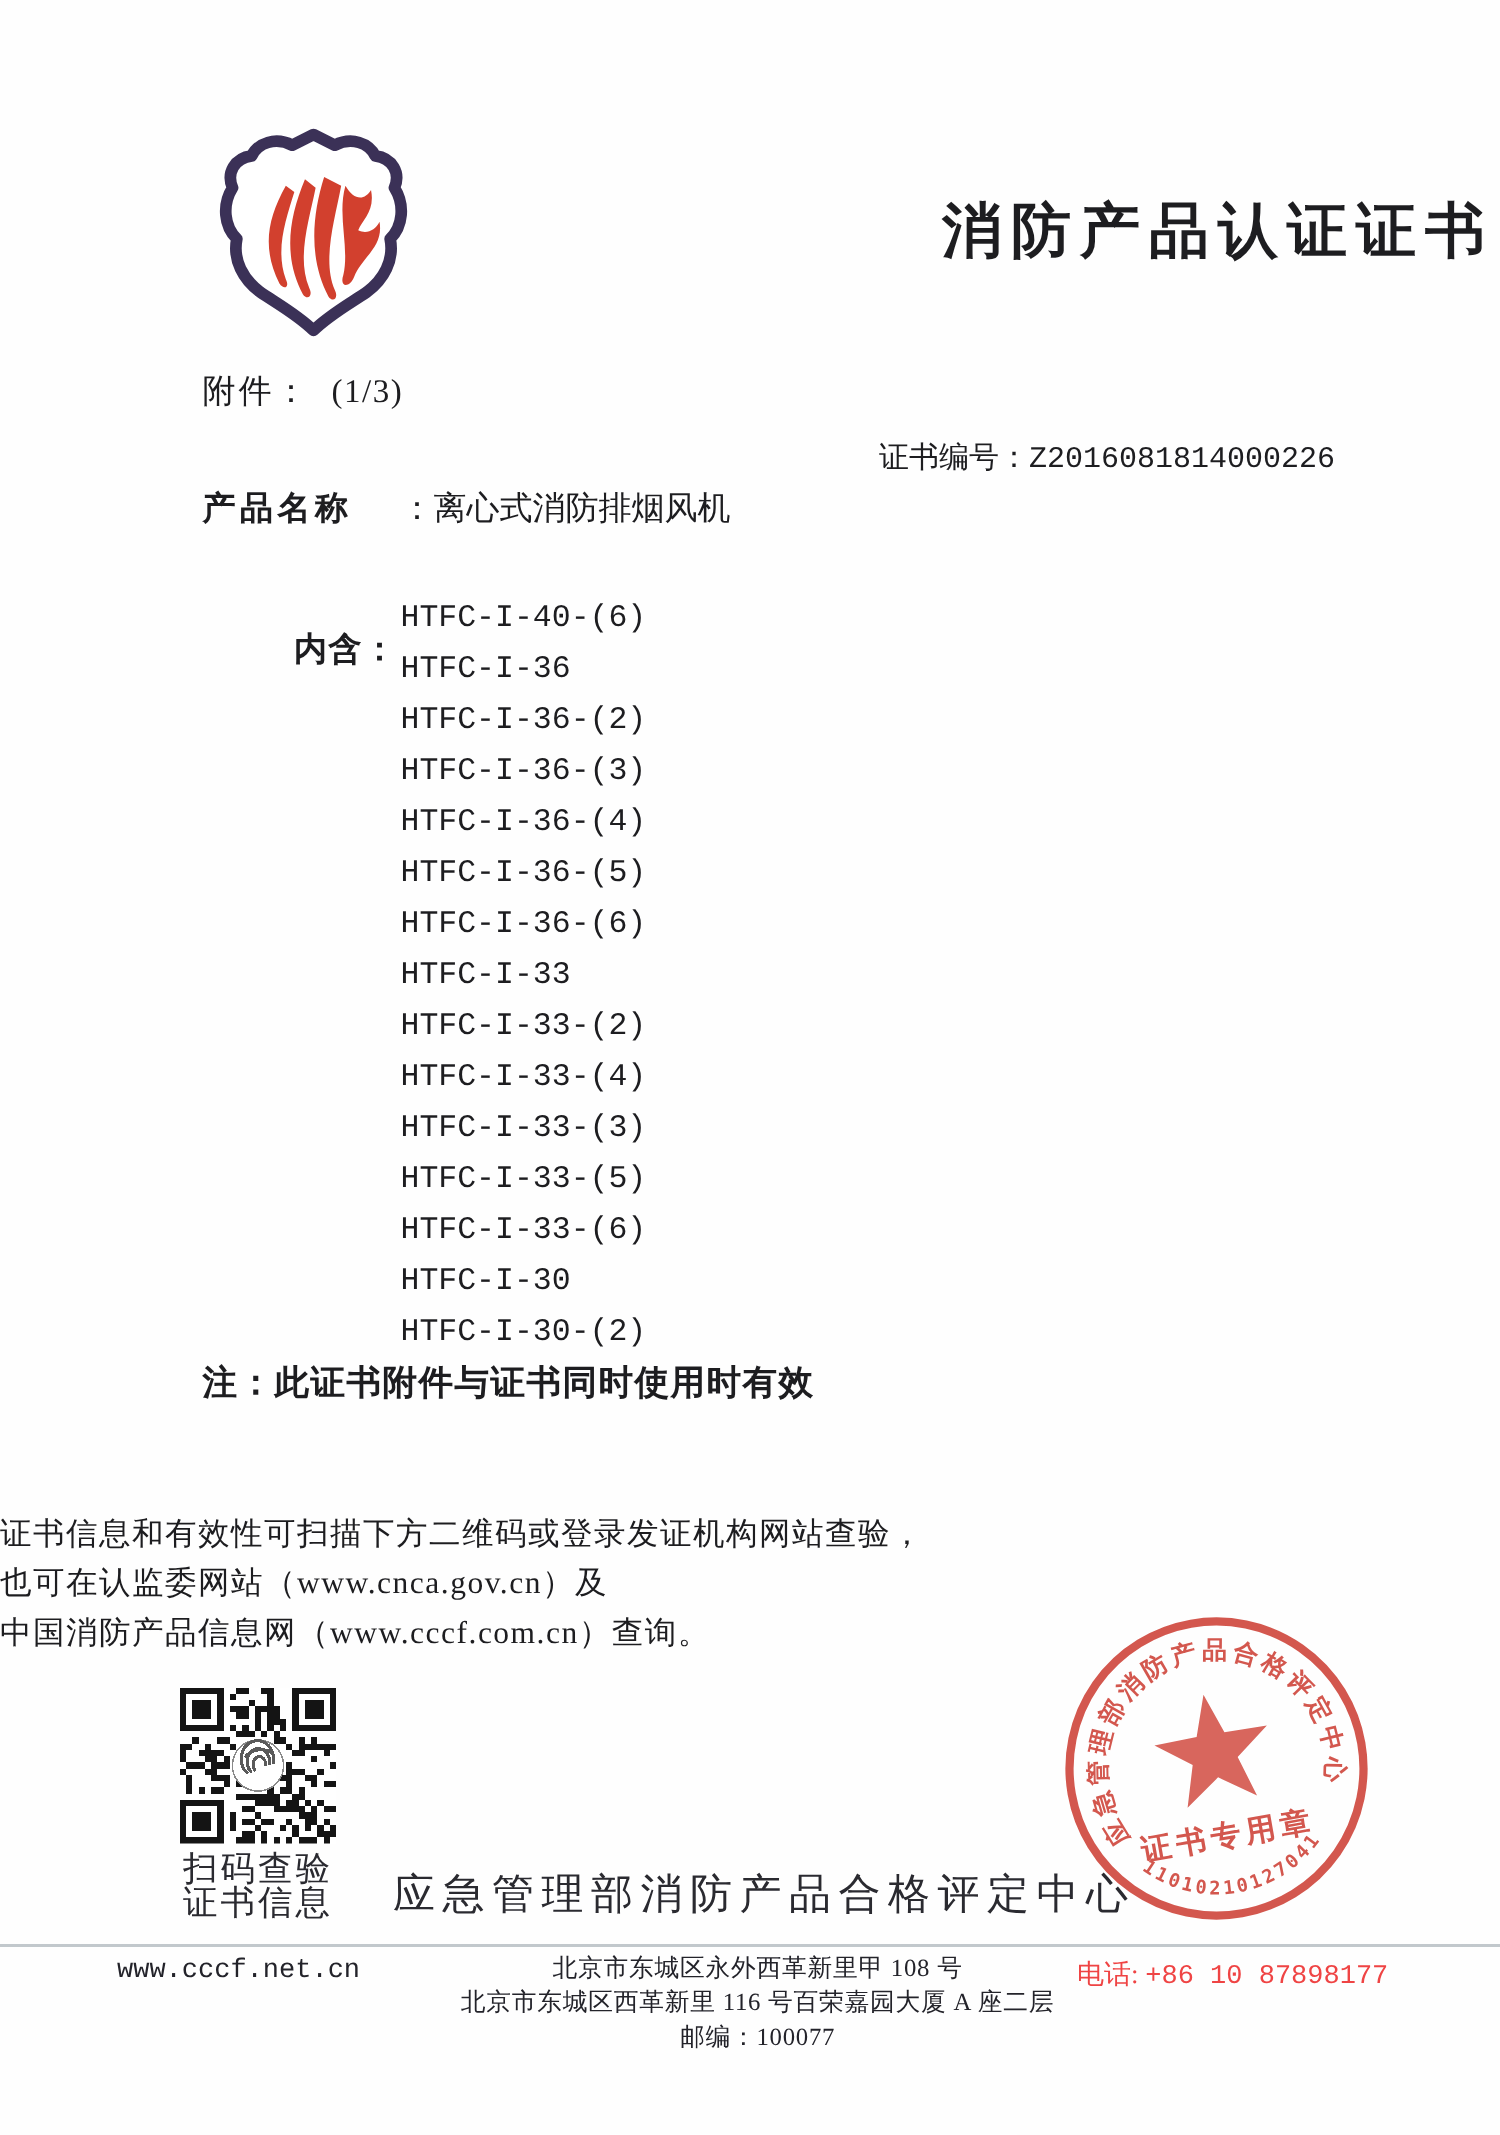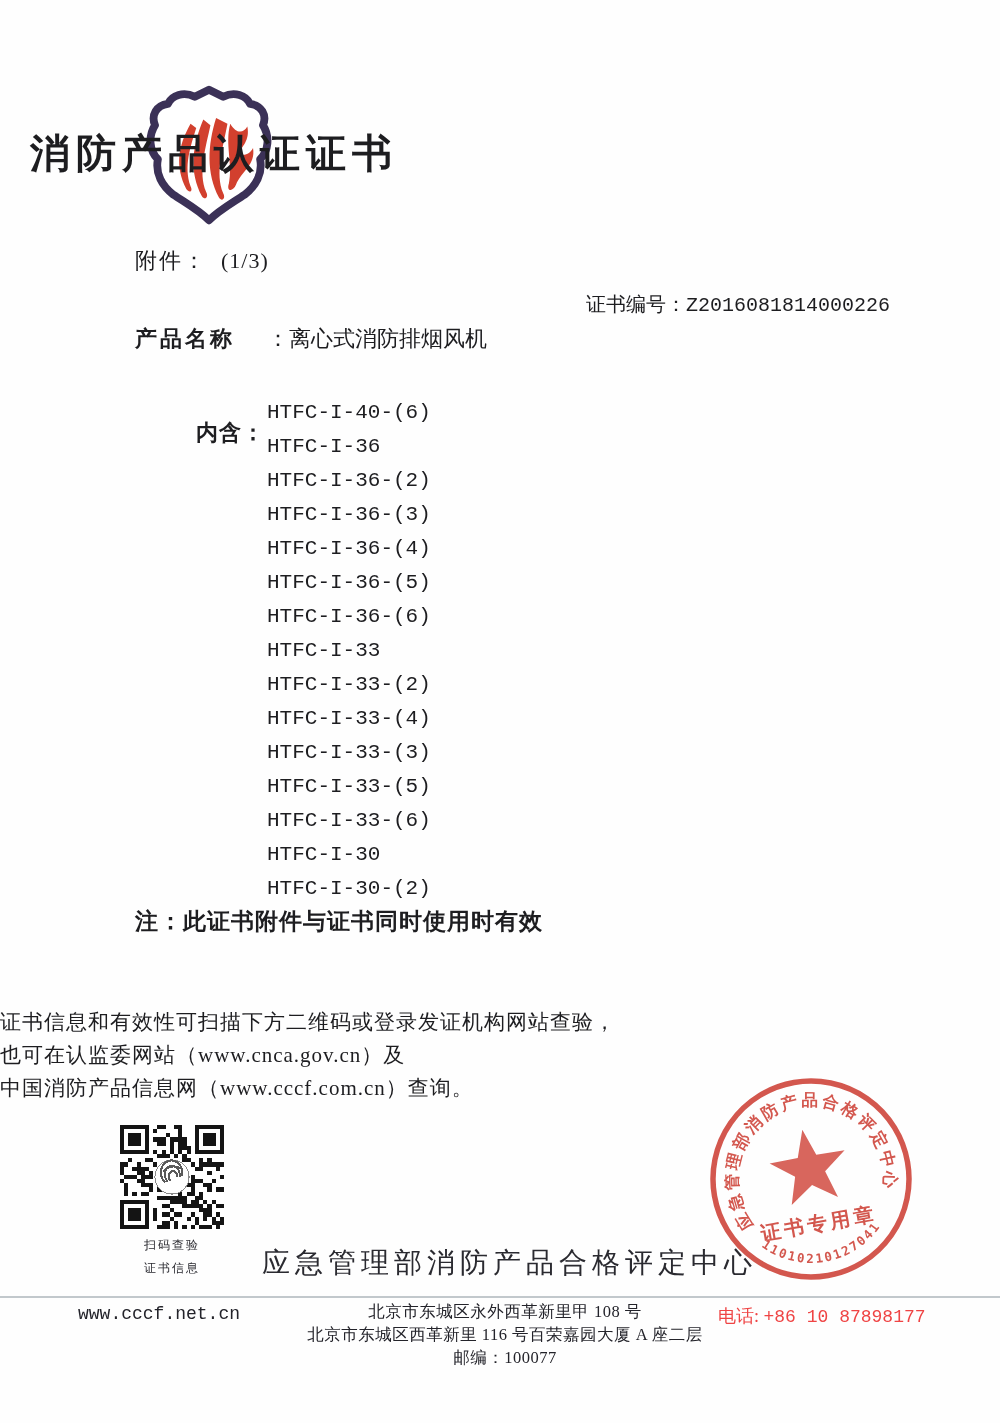--- a/index.html
+++ b/index.html
@@ -17,21 +17,21 @@
     margin:0 auto;
     background:var(--paper);
     font-family:"Liberation Serif","DejaVu Serif",serif;
     color:var(--ink);
     overflow:hidden;
   }
   
   .logo{position:absolute;left:138px;top:84px;width:142px;height:142px;}
   .title{
     position:absolute;left:0;top:126px;width:996px;
-    margin:0;text-align:left;
+    margin:0;text-align:right;
     font-size:40px;font-weight:600;letter-spacing:6px;
     padding-left:30px;box-sizing:border-box;
   }
   
   .attachment{position:absolute;left:135px;top:246px;font-size:22px;letter-spacing:2px;}
   .attachment .att-page{margin-left:14px;letter-spacing:1px;}
   
   .cert-no{position:absolute;left:586px;top:291px;font-size:20px;}
   .cert-no .num{font-family:"Liberation Mono","DejaVu Sans Mono",monospace;font-size:20px;letter-spacing:0;}
   
@@ -63,21 +63,21 @@
   }
   
   .verify{
     position:absolute;left:0;top:1006px;width:840px;
     font-size:21px;line-height:33px;letter-spacing:1px;
   }
   
   .qr-wrap{position:absolute;left:120px;top:1125px;width:104px;}
   .qr-wrap svg{display:block;width:104px;height:104px;}
   .qr-caption{
-    margin-top:5px;text-align:center;font-size:12px;line-height:23px;letter-spacing:2px;color:#2a2a30;
+    margin-top:5px;text-align:center;font-size:23px;line-height:23px;letter-spacing:2px;color:#2a2a30;
   }
   
   .issuer{
     position:absolute;left:262px;top:1244px;
     font-size:28px;letter-spacing:5px;color:#2a2a30;
   }
   
   .stamp{
     position:absolute;left:700px;top:1068px;width:222px;height:222px;
     transform:rotate(-10deg);

